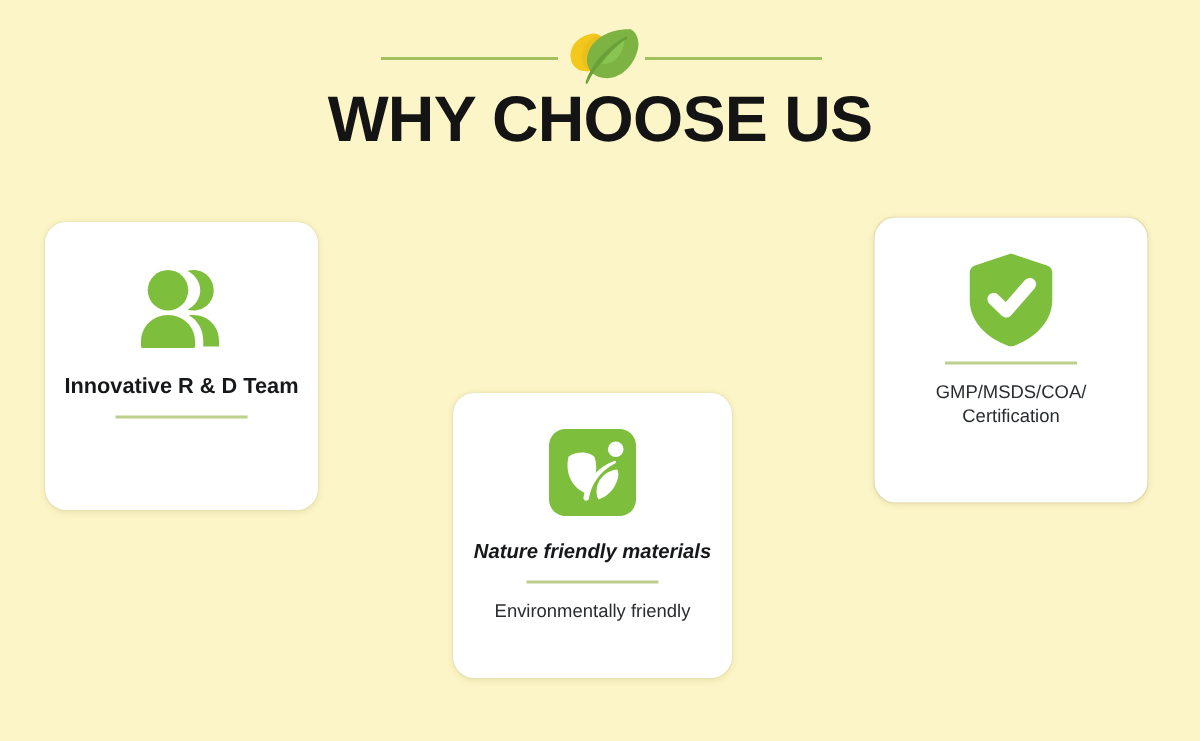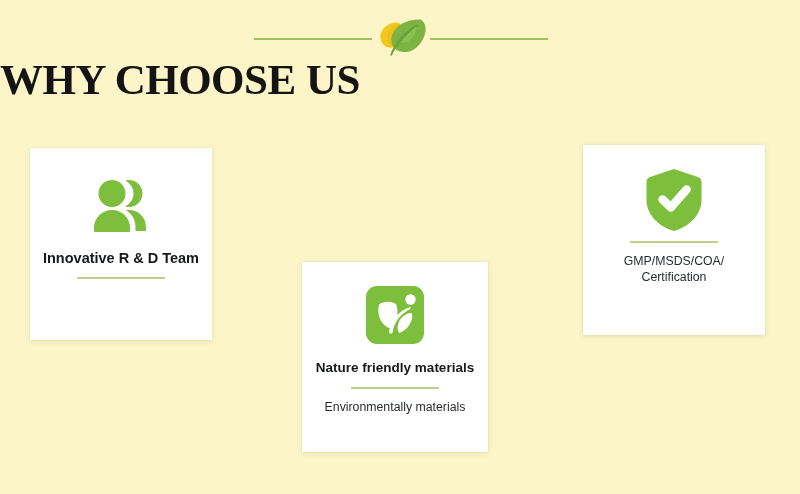--- a/index.html
+++ b/index.html
@@ -44,39 +44,41 @@
     width: 74px;
     height: 46px;
   }
 
   
   .page-title {
     position: absolute;
     left: 0;
     top: 57px;
     width: 800px;
+    text-align: center;
     font-size: 43px;
     line-height: 46px;
     font-weight: 900;
     letter-spacing: -0.5px;
     color: #141414;
-    font-family: Liberation Serif, serif;
+    font-family: Liberation Sans, sans-serif;
     white-space: nowrap;
   }
 
   
   .card {
     position: absolute;
     background: #ffffff;
     box-shadow: 0 1px 5px rgba(120,110,40,0.16), 0 0 1px rgba(120,110,40,0.22);
     box-sizing: border-box;
     text-align: center;
     display: flex;
     flex-direction: column;
     align-items: center;
+    border-radius: 14px;
   }
   .card-1 { left: 30px;  top: 148px; width: 182px; height: 192px; }
   .card-2 { left: 302px; top: 262px; width: 186px; height: 190px; }
   .card-3 { left: 583px; top: 145px; width: 182px; height: 190px; }
 
   .card-icon {
     margin-top: 26px;
     height: 62px;
     display: flex;
     align-items: center;
@@ -86,21 +88,21 @@
   .card-3 .card-icon { margin-top: 24px; }
 
   .card-title {
     margin-top: 13px;
     font-size: 14.5px;
     font-weight: 700;
     color: #16181a;
     line-height: 18px;
     white-space: nowrap;
   }
-  .card-2 .card-title { font-size: 13.5px; }
+  .card-2 .card-title { font-size: 13.5px; font-style: italic; }
   .card-3 .card-title { font-size: 14.5px; }
 
   .card-divider {
     margin-top: 10px;
     width: 88px;
     height: 2px;
     background: #bcd08c;
   }
 
   .card-desc {
@@ -161,21 +163,21 @@
         <path d="M13 18.5 C10.5 29 15 39.5 25 43 C30.5 36.5 33 27.5 30.5 19 C27.5 15 18 14.5 13 18.5 Z" fill="#ffffff"></path>
 
         <path d="M45.5 27 C39 27.5 33.5 32 32 38.5 C31.2 42 31.8 45 33 47 C39.5 45 44.5 39 46 32.5 C46.4 30.6 46.3 28.6 45.5 27 Z" fill="#ffffff"></path>
 
         <path d="M23 45.5 C23.8 40 26.5 34.5 30.5 30 C34 26 38.5 23 43.5 21.3 C44.6 20.9 45.2 22.3 44.2 22.9 C39.5 25.3 35.4 28.6 32.4 32.6 C29.2 36.8 27.3 41.5 26.6 46.3 C26.4 47.6 25 48 24 47.6 C23.2 47.3 22.9 46.4 23 45.5 Z" fill="#ffffff"></path>
       </svg>
     </div>
     <div class="card-title">Nature friendly materials</div>
     <div class="card-divider"></div>
     <div class="card-desc">
-      <div>Environmentally materials</div>
+      <div>Environmentally friendly</div>
     </div>
   </div>
 
   <div class="card card-3">
     <div class="card-icon">
       <svg viewBox="0 0 64 66" width="64" height="66" xmlns="http://www.w3.org/2000/svg">
         <path d="M32 2 L56 10 C58.2 10.7 59.5 12.5 59.5 14.7 L59.5 33 C59.5 47 48.5 58.5 33.6 63.6 C32.6 64 31.4 64 30.4 63.6 C15.5 58.5 4.5 47 4.5 33 L4.5 14.7 C4.5 12.5 5.8 10.7 8 10 L32 2 Z" fill="#7dbe3c"></path>
         <path d="M20.5 32.5 L28.8 40.5 L44.5 22.5" fill="none" stroke="#ffffff" stroke-width="8.5" stroke-linecap="round" stroke-linejoin="round"></path>
       </svg>
     </div>

